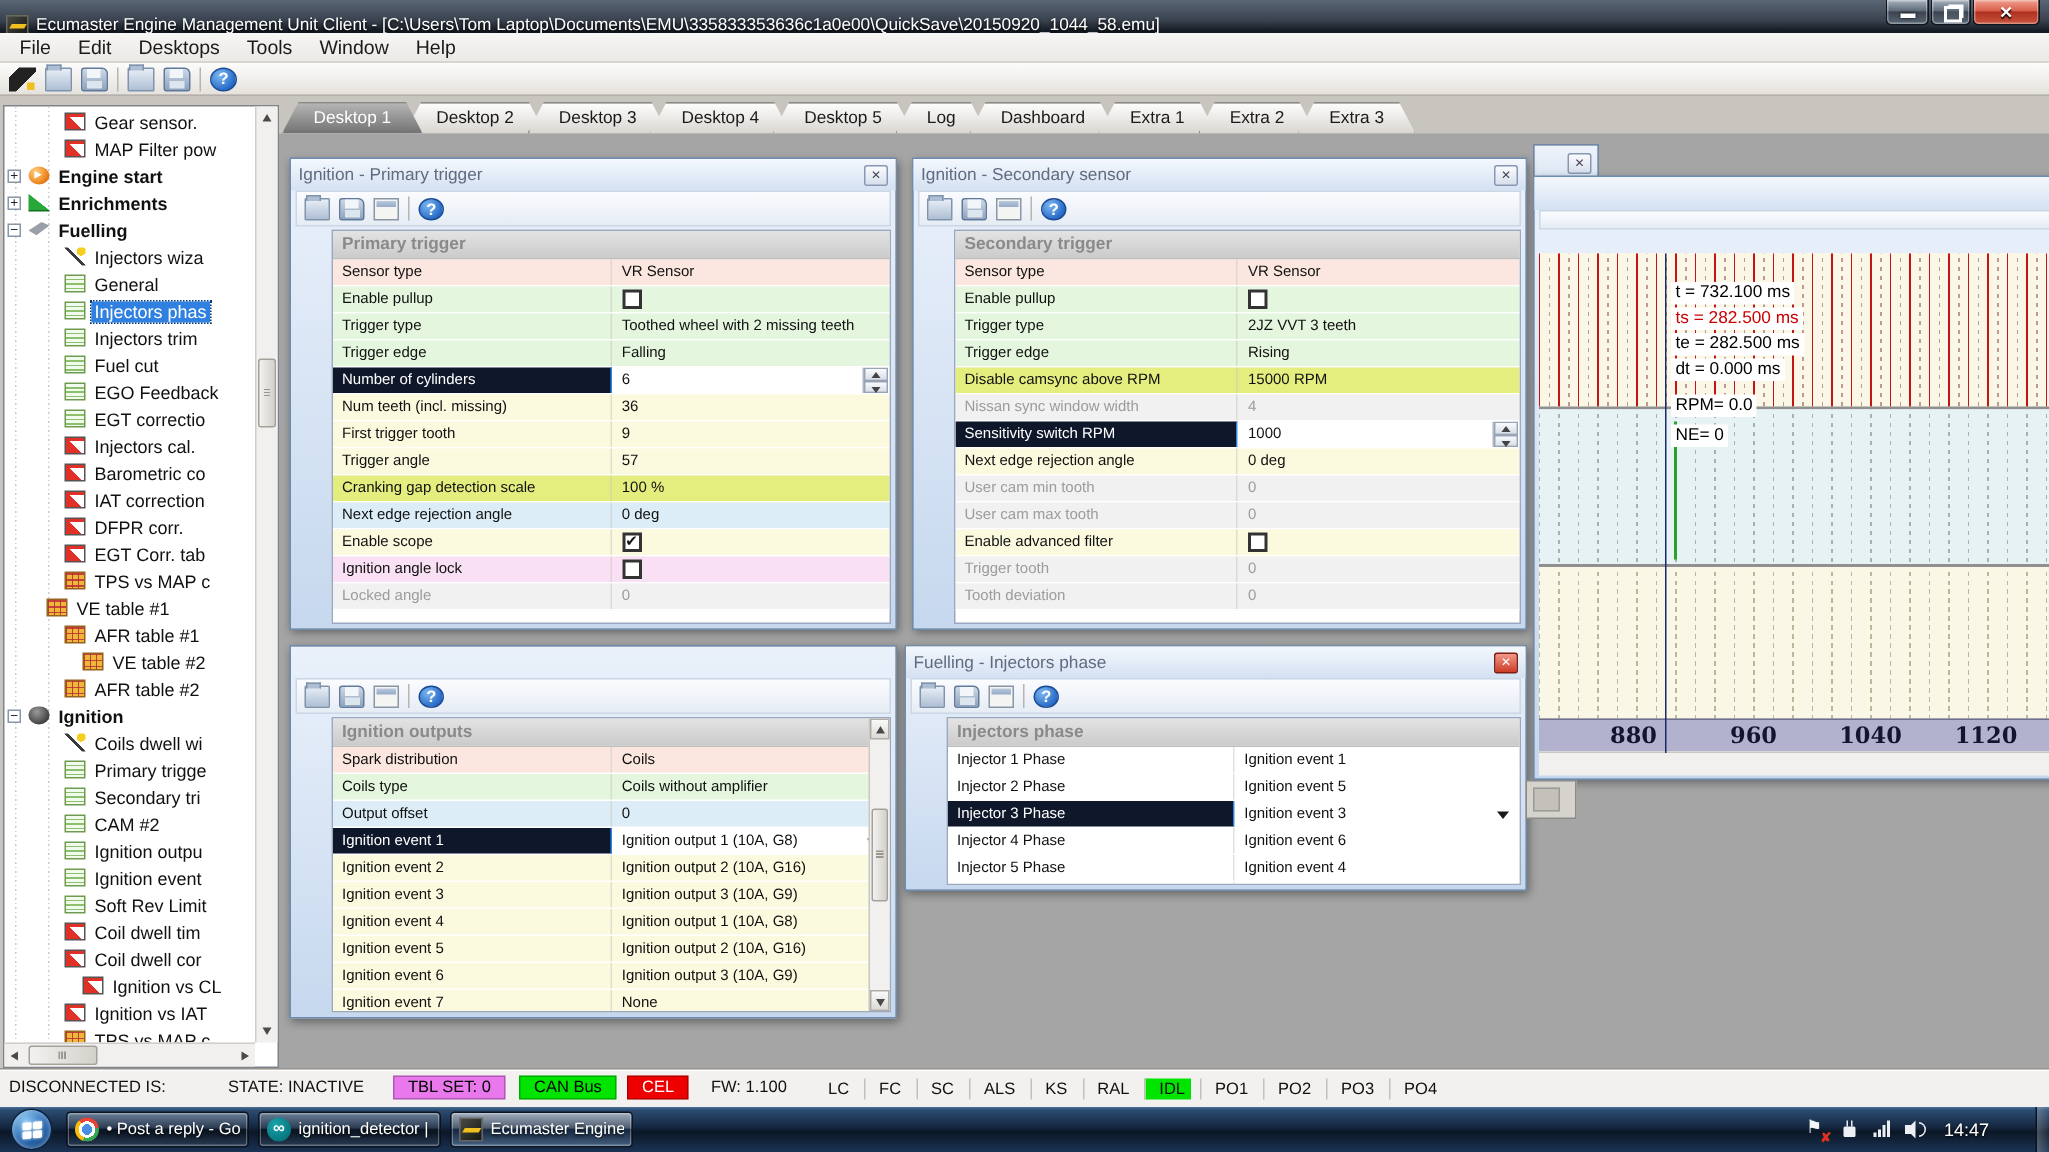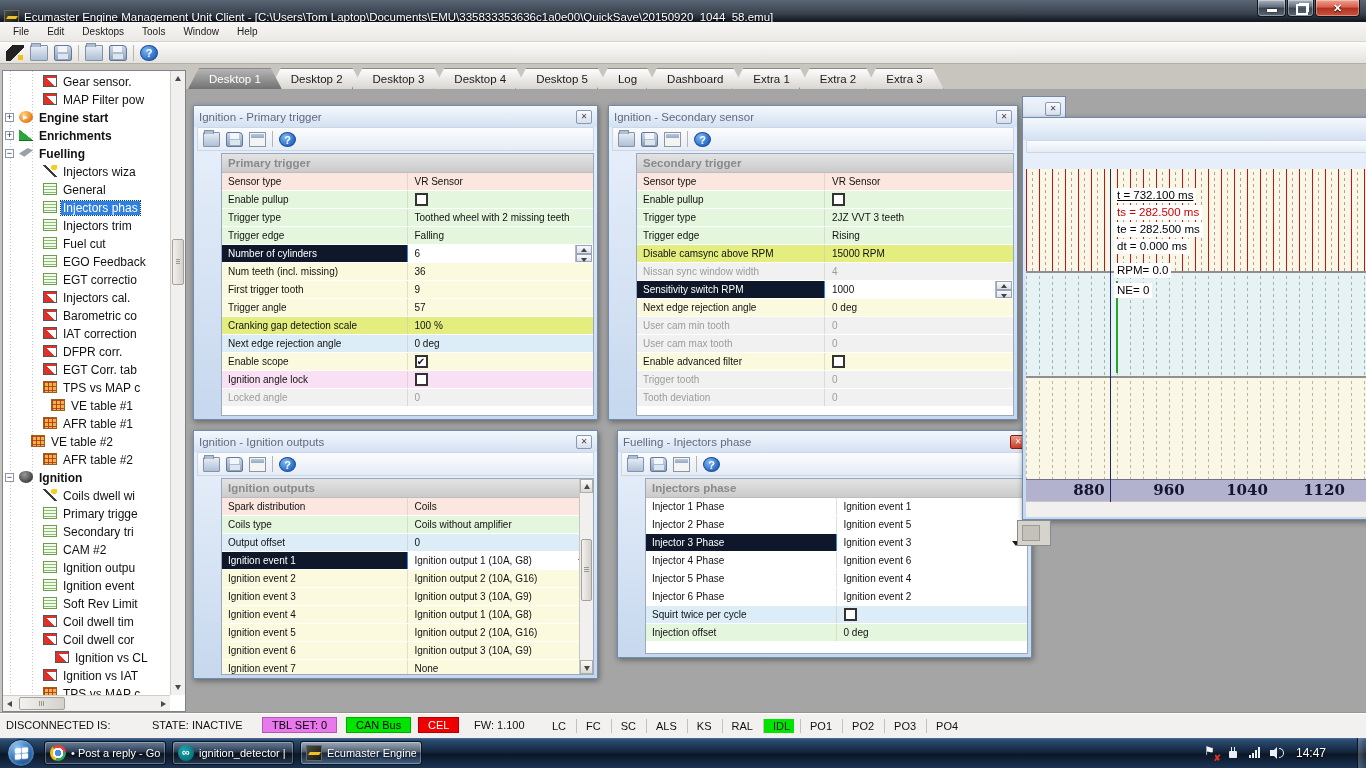--- a/index.html
+++ b/index.html
@@ -17,21 +17,21 @@
   .wbtn { height:17px; border:1px solid #11151c; border-top:none; border-radius:0 0 4px 4px; margin-left:1px;
     background:linear-gradient(#aab4c0,#5d6a78 45%,#3c4350 50%,#5a6875); position:relative; box-shadow:inset 0 0 0 1px rgba(255,255,255,.35); }
   .wbtn.min { width:29px; } .wbtn.res { width:27px; } .wbtn.cls { width:45px;
     background:linear-gradient(#f0a090,#d95f4c 45%,#b03020 50%,#c9543e); }
   .wbtn.min::after { content:""; position:absolute; left:9px; top:9px; width:10px; height:3px; background:#fff; box-shadow:0 0 2px #000; }
   .wbtn.res::after { content:""; position:absolute; left:8px; top:4px; width:8px; height:7px; border:2px solid #fff; background:rgba(90,104,117,.4); box-shadow:2px -2px 0 -1px #fff; }
   .wbtn.cls::after { content:"✕"; position:absolute; left:0; right:0; top:2px; text-align:center; color:#fff; font-size:11px; font-weight:bold; text-shadow:0 1px 1px #000; }
 
   
   #menubar { position:absolute; left:0; top:22px; width:1366px; height:20px; background:linear-gradient(#f7f6f4,#ebe9e6); border-bottom:1px solid #d8d5d0; display:flex; align-items:center; padding-left:4px; }
-  .menu-item { padding:2px 9px; font-size:10px; color:#1a1a1a; }
+  .menu-item { padding:2px 9px; font-size:13px; color:#1a1a1a; }
   #toolbar { position:absolute; left:0; top:42px; width:1366px; height:22px; background:linear-gradient(#fcfcfb,#e5e2dd); border-bottom:1px solid #b4b0a9; display:flex; align-items:center; padding-left:3px; }
   .mico { display:inline-block; width:18px; height:16px; margin:0 3px; position:relative; }
   .ico-pen { background:linear-gradient(135deg,transparent 20%,#222 20% 60%,transparent 60%); }
   .ico-pen::after { content:""; position:absolute; right:1px; bottom:1px; width:5px; height:5px; background:#f0c020; }
   .ico-folder { background:linear-gradient(#e8eef6,#aebfd4); border:1px solid #7f93ac; border-radius:1px; }
   .ico-folder::before { content:""; position:absolute; left:0; top:-3px; width:8px; height:3px; background:#aebfd4; border:1px solid #7f93ac; border-bottom:none; }
   .ico-floppy { background:linear-gradient(#cdd8e6,#8da2bc); border:1px solid #617a9c; border-radius:2px 4px 2px 2px; }
   .ico-floppy::before { content:""; position:absolute; left:3px; top:0; width:9px; height:6px; background:#f2f5f9; }
   .ico-floppy::after { content:""; position:absolute; left:3px; bottom:1px; width:10px; height:5px; background:#dde5ee; }
   .ico-winf { background:#f4f4f2; border:1px solid #8a96a6; }
@@ -115,21 +115,21 @@
   .cb.ck::after { content:"✔"; }
   .spin { position:absolute; right:1px; top:0; bottom:0; width:17px; display:flex; flex-direction:column; border-left:1px solid #aeb8c6; }
   .su,.sd { flex:1; background:linear-gradient(#f9fafc,#d9dfe9); border:1px solid #98a4b6; position:relative; }
   .su::after { content:""; position:absolute; left:4px; top:2px; border:3px solid transparent; border-bottom:4px solid #444; border-top:none; }
   .sd::after { content:""; position:absolute; left:4px; top:3px; border:3px solid transparent; border-top:4px solid #444; border-bottom:none; }
   .dd { position:absolute; right:7px; top:7px; width:0; height:0; border:4px solid transparent; border-top:5px solid #1a1a1a; border-bottom:none; }
 
   .pA { left:7px; top:16px; width:405px; height:315px; }
   .pB { left:422px; top:16px; width:410px; height:315px; }
   .pC { left:7px; top:341px; width:405px; height:249px; }
-  .pD { left:431px; top:341px; width:415px; height:228px; }
+  .pD { left:417px; top:341px; width:415px; height:164px; }
 
   .vsb { position:absolute; right:0; top:0; bottom:0; width:14px; background:#f1f0ee; border-left:1px solid #c9c7c2; }
   .varr { position:absolute; left:0; right:0; height:14px; background:linear-gradient(#fafafa,#dcdad6); border:1px solid #b0aca6; }
   .varr.up { top:0; } .varr.down { bottom:0; }
   .varr.up::after { content:""; position:absolute; left:3px; top:4px; border:3px solid transparent; border-bottom:5px solid #4a4a4a; border-top:none; }
   .varr.down::after { content:""; position:absolute; left:3px; top:5px; border:3px solid transparent; border-top:5px solid #4a4a4a; border-bottom:none; }
   .vthumb { position:absolute; left:1px; right:1px; top:60px; height:62px; background:linear-gradient(90deg,#f2f1ef,#d4d1cb); border:1px solid #a5a19a; border-radius:2px; }
   .vthumb::after { content:""; position:absolute; left:2px; right:2px; top:50%; height:5px; margin-top:-3px; background:repeating-linear-gradient(180deg,#9b978f 0 1px,transparent 1px 2px); }
 
   
@@ -254,23 +254,23 @@
           <div class="titem" style="padding-left: 40px;"><span class="ticon ic-list-green"></span><span class="tlabel">Injectors trim</span></div>
           <div class="titem" style="padding-left: 40px;"><span class="ticon ic-list-green"></span><span class="tlabel">Fuel cut</span></div>
           <div class="titem" style="padding-left: 40px;"><span class="ticon ic-list-green"></span><span class="tlabel">EGO Feedback</span></div>
           <div class="titem" style="padding-left: 40px;"><span class="ticon ic-list-green"></span><span class="tlabel">EGT correctio</span></div>
           <div class="titem" style="padding-left: 40px;"><span class="ticon ic-chart-red"></span><span class="tlabel">Injectors cal.</span></div>
           <div class="titem" style="padding-left: 40px;"><span class="ticon ic-chart-red"></span><span class="tlabel">Barometric co</span></div>
           <div class="titem" style="padding-left: 40px;"><span class="ticon ic-chart-red"></span><span class="tlabel">IAT correction</span></div>
           <div class="titem" style="padding-left: 40px;"><span class="ticon ic-chart-red"></span><span class="tlabel">DFPR corr.</span></div>
           <div class="titem" style="padding-left: 40px;"><span class="ticon ic-chart-red"></span><span class="tlabel">EGT Corr. tab</span></div>
           <div class="titem" style="padding-left: 40px;"><span class="ticon ic-table3d"></span><span class="tlabel">TPS vs MAP c</span></div>
-          <div class="titem" style="padding-left: 48px;"><span class="ticon ic-table3d"></span><span class="tlabel">VE table #1</span></div>
+          <div class="titem" style="padding-left: 28px;"><span class="ticon ic-table3d"></span><span class="tlabel">VE table #1</span></div>
           <div class="titem" style="padding-left: 40px;"><span class="ticon ic-table3d"></span><span class="tlabel">AFR table #1</span></div>
-          <div class="titem" style="padding-left: 28px;"><span class="ticon ic-table3d"></span><span class="tlabel">VE table #2</span></div>
+          <div class="titem" style="padding-left: 52px;"><span class="ticon ic-table3d"></span><span class="tlabel">VE table #2</span></div>
           <div class="titem" style="padding-left: 40px;"><span class="ticon ic-table3d"></span><span class="tlabel">AFR table #2</span></div>
           <div class="titem tbold" style="padding-left: 16px;"><span class="expbox minus"></span><span class="ticon ic-ign"></span><span class="tlabel">Ignition</span></div>
           <div class="titem" style="padding-left: 40px;"><span class="ticon ic-wizard"></span><span class="tlabel">Coils dwell wi</span></div>
           <div class="titem" style="padding-left: 40px;"><span class="ticon ic-list-green"></span><span class="tlabel">Primary trigge</span></div>
           <div class="titem" style="padding-left: 40px;"><span class="ticon ic-list-green"></span><span class="tlabel">Secondary tri</span></div>
           <div class="titem" style="padding-left: 40px;"><span class="ticon ic-list-green"></span><span class="tlabel">CAM #2</span></div>
           <div class="titem" style="padding-left: 40px;"><span class="ticon ic-list-green"></span><span class="tlabel">Ignition outpu</span></div>
           <div class="titem" style="padding-left: 40px;"><span class="ticon ic-list-green"></span><span class="tlabel">Ignition event</span></div>
           <div class="titem" style="padding-left: 40px;"><span class="ticon ic-list-green"></span><span class="tlabel">Soft Rev Limit</span></div>
           <div class="titem" style="padding-left: 40px;"><span class="ticon ic-chart-red"></span><span class="tlabel">Coil dwell tim</span></div>
@@ -448,24 +448,20 @@
               <div class="gvalue"><span class="vtext">0</span></div>
             </div>
             <div class="grow dis">
               <div class="glabel">Tooth deviation</div>
               <div class="gvalue"><span class="vtext">0</span></div>
             </div>
           </div>
       </div>
 
       <div class="panel pC">
-        <div class="ptbar">
-          <span class="ptitle">Ignition - Ignition outputs</span>
-          <span class="pclose"></span>
-        </div>
         <div class="ptools">
           <span class="mico ico-folder"></span>
           <span class="mico ico-floppy"></span>
           <span class="mico ico-winf"></span>
           <span class="tsep"></span>
           <span class="mico ico-help"></span>
         </div>
         <div class="pgrid">
             <div class="ghead">Ignition outputs</div>
             <div class="grow c-salmon">
@@ -577,21 +573,21 @@
           <div class="saxis">
               <span class="axnum" style="left: 63px;">880</span>
               <span class="axnum" style="left: 143px;">960</span>
               <span class="axnum" style="left: 221px;">1040</span>
               <span class="axnum" style="left: 298px;">1120</span>
             </div>
           <div class="shscroll"></div>
           <div class="cursorline"></div>
           <div class="greenline"></div>
           <div id="chips">
-              <div class="chip" style="color: rgb(0, 0, 0); top: 19px; text-decoration: underline;">t = 732.100 ms</div>
+              <div class="chip" style="color: rgb(0, 0, 0); top: 19px;">t = 732.100 ms</div>
               <div class="chip" style="color: rgb(204, 0, 0); top: 36px;">ts = 282.500 ms</div>
               <div class="chip" style="color: rgb(0, 0, 0); top: 53px;">te = 282.500 ms</div>
               <div class="chip" style="color: rgb(0, 0, 0); top: 70px;">dt = 0.000 ms</div>
               <div class="chip" style="color: rgb(0, 0, 0); top: 94px;">RPM= 0.0</div>
               <div class="chip" style="color: rgb(0, 0, 0); top: 114px;">NE= 0</div>
             </div>
         </div>
       </div>
 
       <div id="fragbottom"></div>

